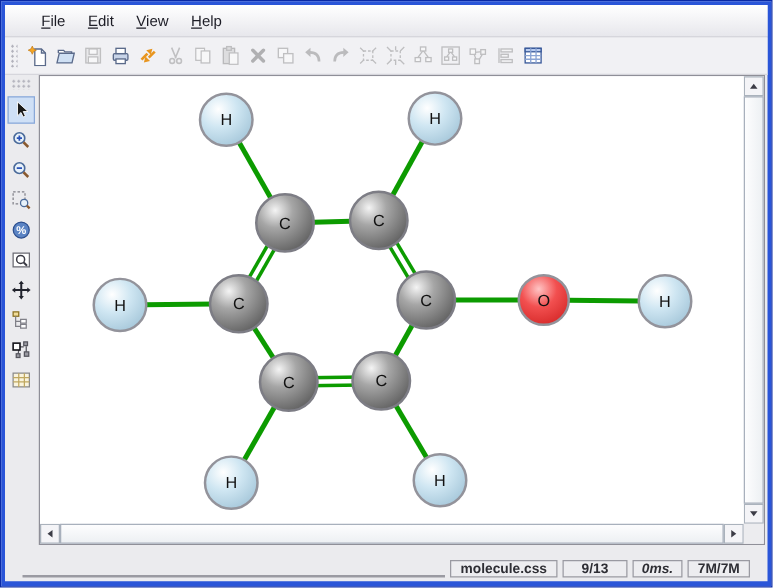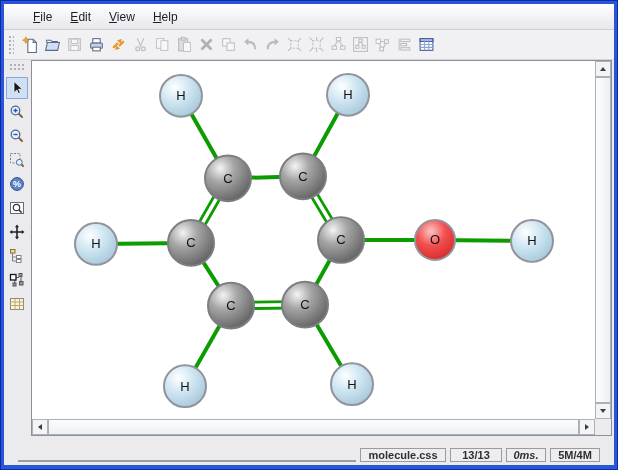--- a/index.html
+++ b/index.html
@@ -450,17 +450,17 @@
         </button>
       </div>
 
       <div class="corner"></div>
     </div>
   </div>
 
   <div class="statusbar">
       <div class="status-cell cell-0"></div>
       <div class="status-cell cell-1">molecule.css</div>
-      <div class="status-cell cell-2">13/13</div>
+      <div class="status-cell cell-2">9/13</div>
       <div class="status-cell cell-3">0ms.</div>
-      <div class="status-cell cell-4">5M/4M</div>
+      <div class="status-cell cell-4">7M/7M</div>
     </div>
 </div>
 
 </body></html>

